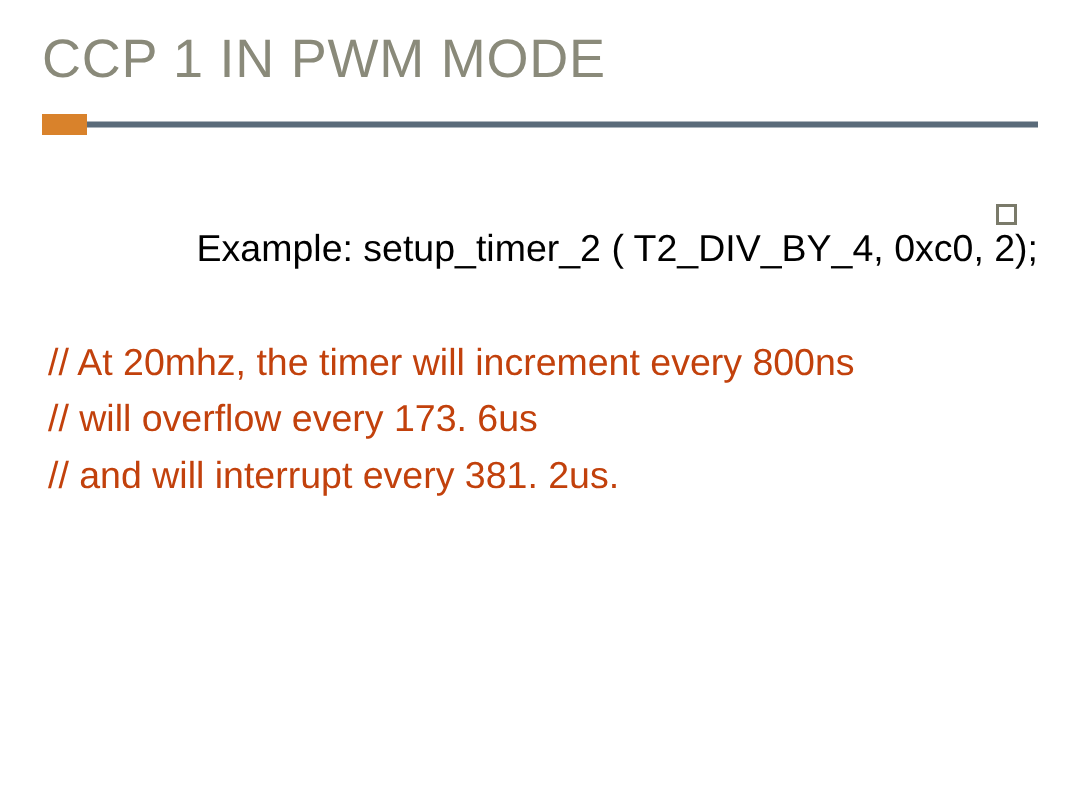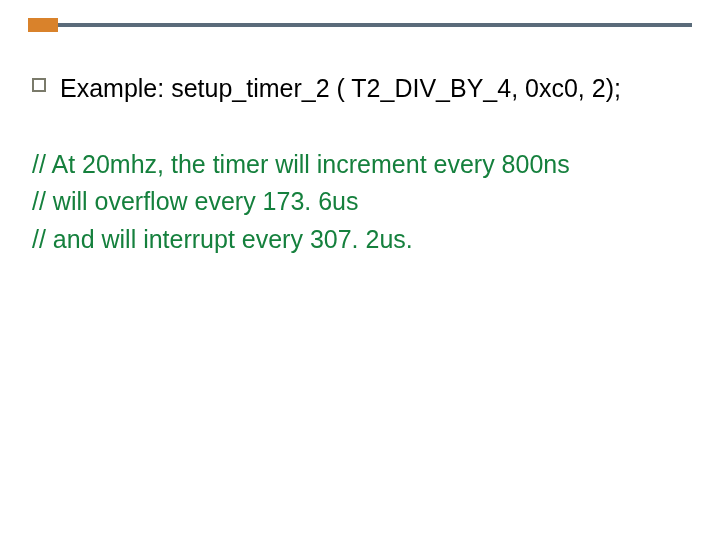--- a/index.html
+++ b/index.html
@@ -38,66 +38,68 @@
   .rule {
     flex: 1;
     height: 4px;
     background: #5a6b7a;
   }
   .content {
     padding-left: 4px;
   }
   .bullet-row {
     display: flex;
-    align-items: flex-start;
+    align-items: flex-end;
     margin-bottom: 40px;
+    flex-direction: column;
   }
   .bullet-icon {
     width: 14px;
     height: 14px;
     border: 2px solid #7a7a6a;
     margin-top: 6px;
     margin-right: 14px;
     flex-shrink: 0;
   }
   .bullet-text {
     font-size: 25px;
     color: #000;
     line-height: 1.35;
     font-family: Arial, Helvetica, sans-serif;
   }
   .comment-block {
     font-size: 25px;
-    color: #15803d;
+    color: #c2410c;
     line-height: 1.5;
     font-family: Arial, Helvetica, sans-serif;
   }
   .comment-line {
     display: block;
   }
 </style>
 </head>
 <body>
 
 <div class="slide">
 
+  <h1 class="title">CCP 1 IN PWM MODE</h1>
 
   <div class="divider-wrap">
     <div class="accent-box"></div>
     <div class="rule"></div>
   </div>
 
   <div class="content">
 
     <div class="bullet-row">
       <div class="bullet-icon"></div>
       <div class="bullet-text">Example: setup_timer_2 ( T2_DIV_BY_4, 0xc0, 2);</div>
     </div>
 
     <div class="comment-block">
       <span class="comment-line">// At 20mhz, the timer will increment every 800ns</span>
       <span class="comment-line">// will overflow every 173. 6us</span>
-      <span class="comment-line">// and will interrupt every 307. 2us.</span>
+      <span class="comment-line">// and will interrupt every 381. 2us.</span>
     </div>
 
   </div>
 
 </div>
 
 </body></html>

